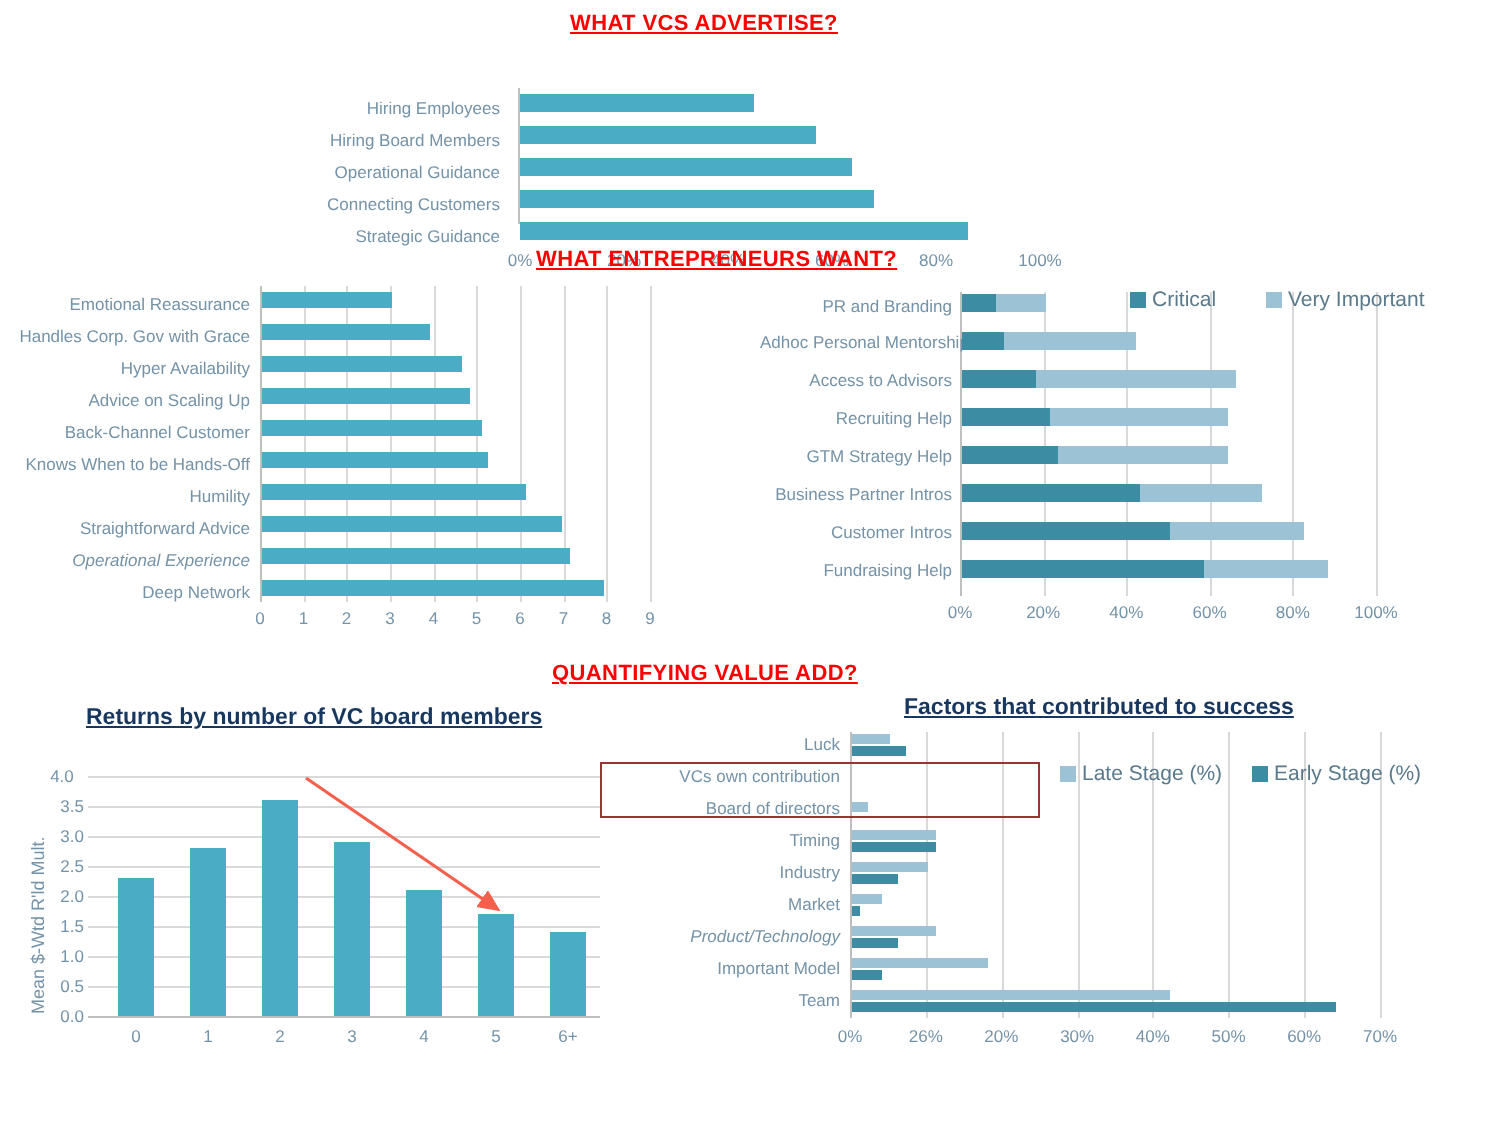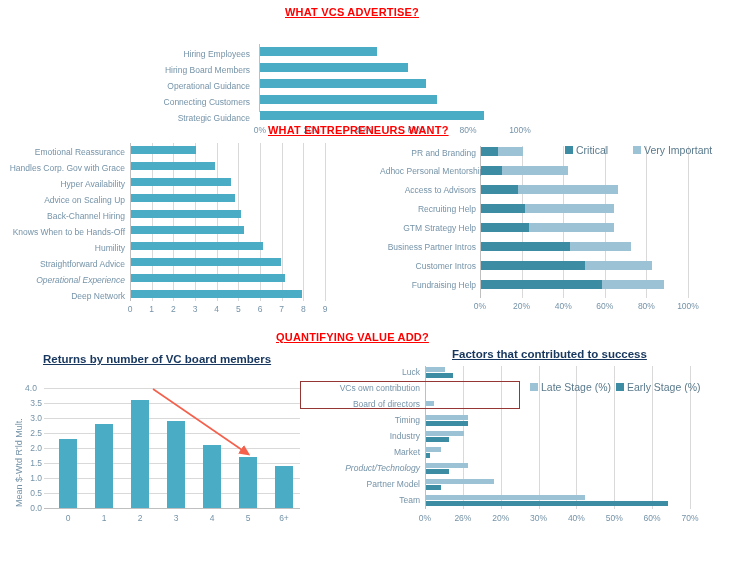--- a/index.html
+++ b/index.html
@@ -118,21 +118,21 @@
   <div class="gridline" style="left:238.3px; top:3px; height:158px;"></div>
   <div class="gridline" style="left:260px; top:3px; height:158px;"></div>
   <div class="gridline" style="left:281.7px; top:3px; height:158px;"></div>
   <div class="gridline" style="left:303.3px; top:3px; height:158px;"></div>
   <div class="gridline" style="left:325px; top:3px; height:158px;"></div>
 
   <div class="cat-label" style="top:8px; left:0px; width:125px;">Emotional Reassurance</div>
   <div class="cat-label" style="top:24px; left:0px; width:125px;">Handles Corp. Gov with Grace</div>
   <div class="cat-label" style="top:40px; left:0px; width:125px;">Hyper Availability</div>
   <div class="cat-label" style="top:56px; left:0px; width:125px;">Advice on Scaling Up</div>
-  <div class="cat-label" style="top:72px; left:0px; width:125px;">Back-Channel Hiring</div>
+  <div class="cat-label" style="top:72px; left:0px; width:125px;">Back-Channel Customer</div>
   <div class="cat-label" style="top:88px; left:0px; width:125px;">Knows When to be Hands-Off</div>
   <div class="cat-label" style="top:104px; left:0px; width:125px;">Humility</div>
   <div class="cat-label" style="top:120px; left:0px; width:125px;">Straightforward Advice</div>
   <div class="cat-label" style="top:136px; left:0px; width:125px;font-style:italic;">Operational Experience</div>
   <div class="cat-label" style="top:152px; left:0px; width:125px;">Deep Network</div>
 
   <div class="bar" style="left:131px; top:6px;   width:65px;  height:8px;"></div>
   <div class="bar" style="left:131px; top:22px;  width:84px;  height:8px;"></div>
   <div class="bar" style="left:131px; top:38px;  width:100px; height:8px;"></div>
   <div class="bar" style="left:131px; top:54px;  width:104px; height:8px;"></div>
@@ -281,21 +281,21 @@
   <div class="gridline" style="left:282.1px; top:2px; height:143px;"></div>
   <div class="gridline" style="left:320px;   top:2px; height:143px;"></div>
 
   <div class="cat-label" style="top:4px;   left:-70px; width:120px;">Luck</div>
   <div class="cat-label" style="top:20px;  left:-70px; width:120px;">VCs own contribution</div>
   <div class="cat-label" style="top:36px;  left:-70px; width:120px;">Board of directors</div>
   <div class="cat-label" style="top:52px;  left:-70px; width:120px;">Timing</div>
   <div class="cat-label" style="top:68px;  left:-70px; width:120px;">Industry</div>
   <div class="cat-label" style="top:84px;  left:-70px; width:120px;">Market</div>
   <div class="cat-label" style="top:100px; left:-70px; width:120px;font-style:italic;">Product/Technology</div>
-  <div class="cat-label" style="top:116px; left:-70px; width:120px;">Partner Model</div>
+  <div class="cat-label" style="top:116px; left:-70px; width:120px;">Important Model</div>
   <div class="cat-label" style="top:132px; left:-70px; width:120px;">Team</div>
 
   <div class="bar-light" style="left:56px; top:3px;  width:19px;  height:5px;"></div>
   <div class="bar-dark" style="left:56px; top:9px;  width:26.5px; height:5px;"></div>
 
   <div class="bar-light" style="left:56px; top:37px; width:7.6px;  height:5px;"></div>
 
   <div class="bar-light" style="left:56px; top:51px; width:41.6px; height:5px;"></div>
   <div class="bar-dark" style="left:56px; top:57px; width:41.6px; height:5px;"></div>
 
@@ -313,21 +313,21 @@
 
   <div class="bar-light" style="left:56px; top:131px; width:159px; height:5px;"></div>
   <div class="bar-dark" style="left:56px; top:137px; width:242.3px; height:5px;"></div>
 
   <div class="redbox" style="left:-70px; top:17px; width:220px; height:28px;"></div>
 
   <div class="legend-item" style="left:160px; top:17px;">
     <span class="legend-swatch" style="background:#9CC3D5;"></span>
     <span class="legend-text">Late Stage (%)</span>
   </div>
-  <div class="legend-item" style="left:246px; top:17px;">
+  <div class="legend-item" style="left:256px; top:17px;">
     <span class="legend-swatch" style="background:#3C8DA4;"></span>
     <span class="legend-text">Early Stage (%)</span>
   </div>
 
   <div class="tick-label" style="left:41px;    top:149px; width:28px;">0%</div>
   <div class="tick-label" style="left:78.9px;  top:149px; width:28px;">26%</div>
   <div class="tick-label" style="left:116.7px; top:149px; width:28px;">20%</div>
   <div class="tick-label" style="left:154.6px; top:149px; width:28px;">30%</div>
   <div class="tick-label" style="left:192.4px; top:149px; width:28px;">40%</div>
   <div class="tick-label" style="left:230.3px; top:149px; width:28px;">50%</div>

